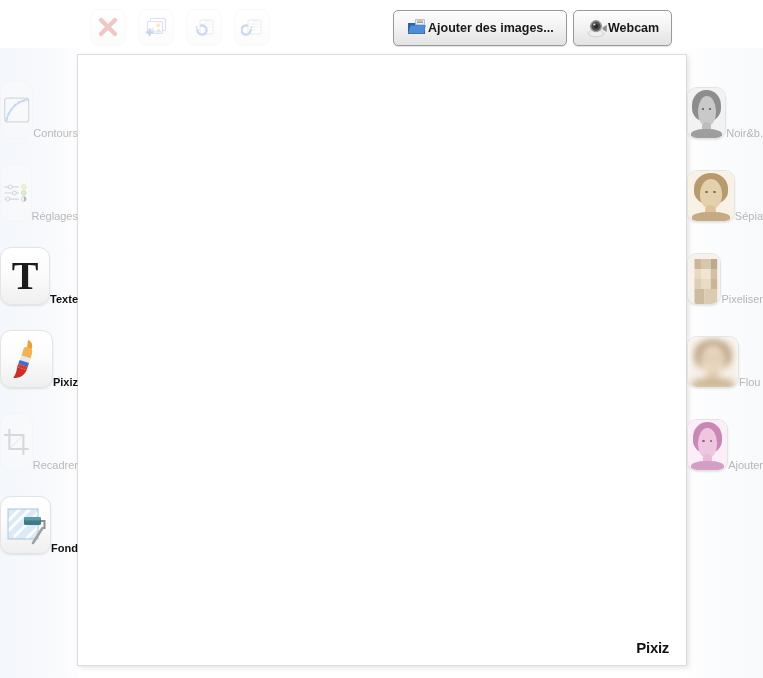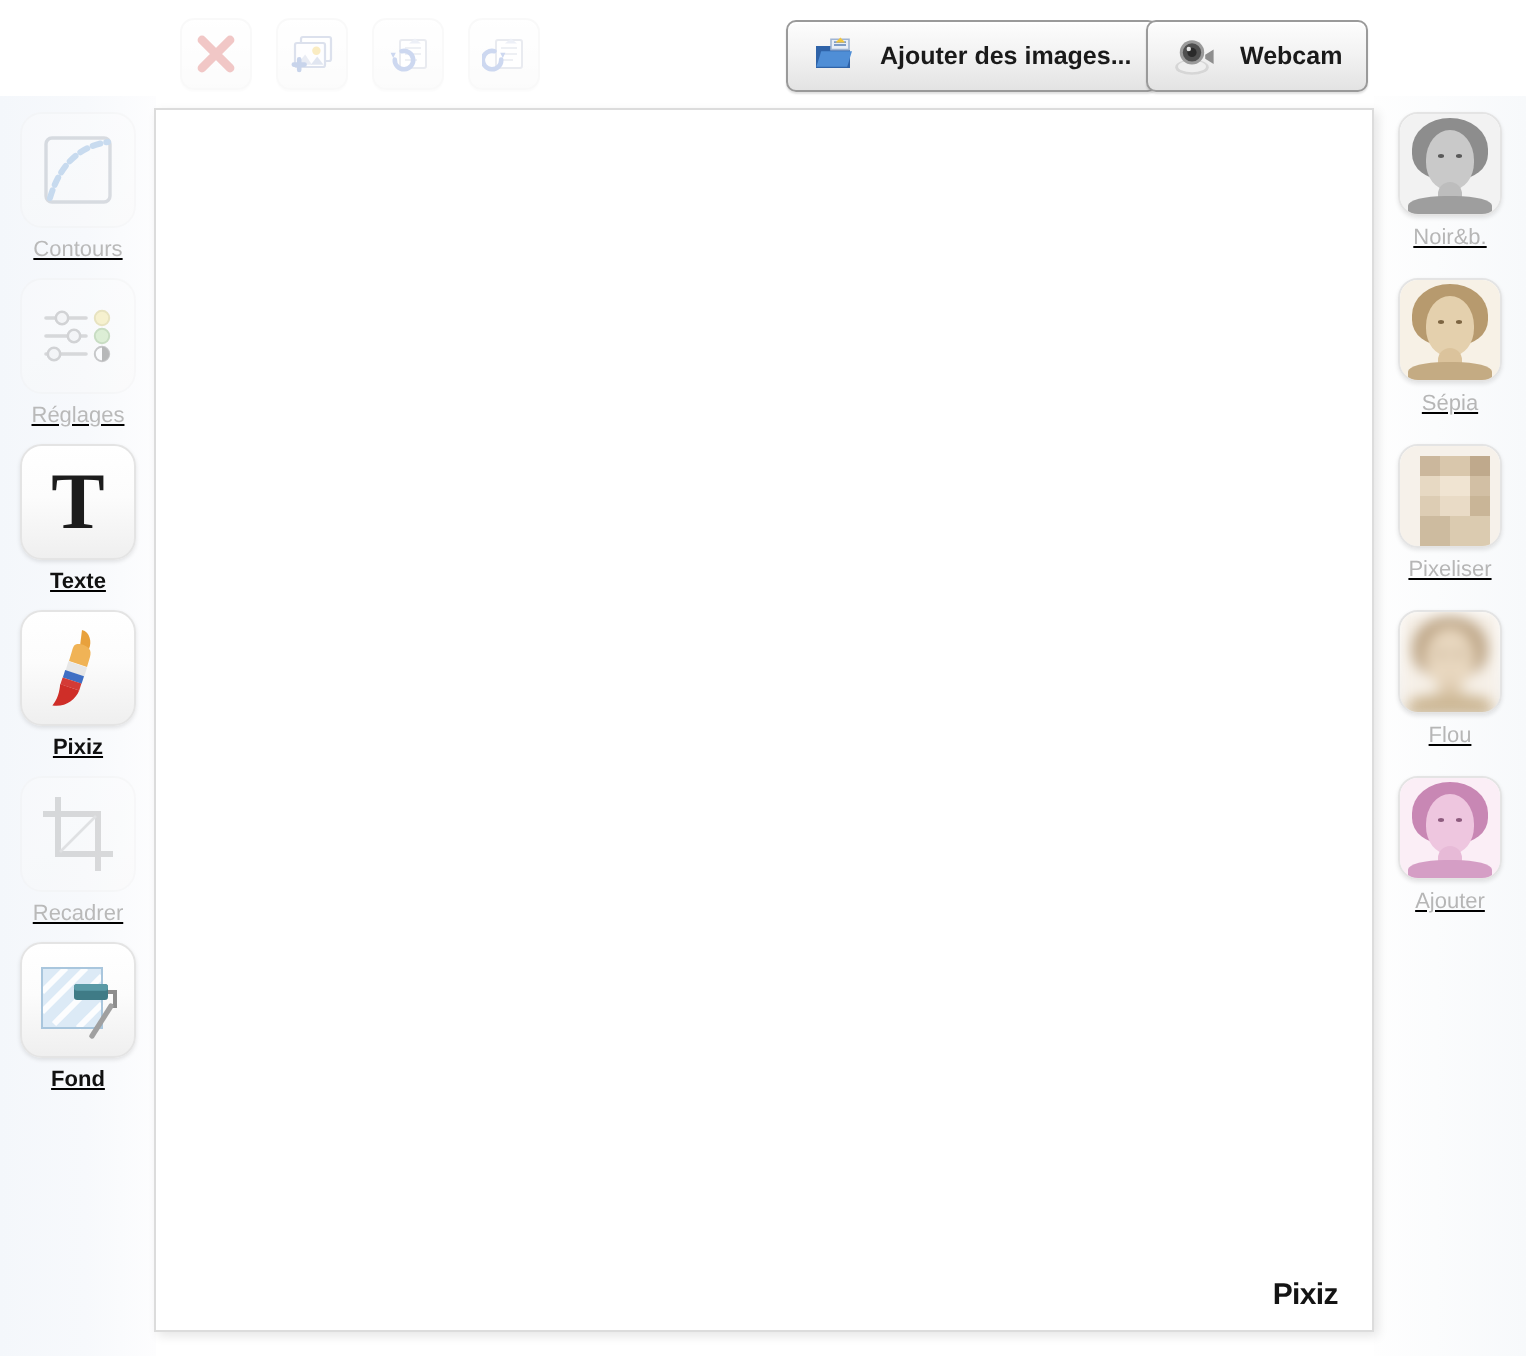--- a/index.html
+++ b/index.html
@@ -69,21 +69,21 @@
   .big-btn {
     position: absolute;
     top: 10px;
     height: 36px;
     border: 1px solid #9a9a9a;
     border-radius: 5px;
     background: linear-gradient(180deg, #fdfdfd 0%, #f3f3f3 45%, #e3e3e3 100%);
     box-shadow: inset 0 1px 0 #ffffff, 0 1px 1px rgba(0,0,0,.12);
     display: flex;
     align-items: center;
-    gap: 12px;
+    gap: 0;
     padding: 0 12px;
     box-sizing: border-box;
     cursor: pointer;
     font-size: 12.5px;
     font-weight: bold;
     color: #1a1a1a;
     white-space: nowrap;
   }
   #btn-addimages { left: 393px; }
   #btn-webcam    { left: 573px; }
@@ -115,25 +115,23 @@
     top: 56px;
     width: 78px;
   }
   #rail-left  { left: 0; }
   #rail-right { right: 0; width: 76px; }
 
   .rail-item {
     width: 100%;
     height: 83px;
     display: flex;
-    flex-direction: column;
-    align-items: center;
+    align-items: flex-end;
     cursor: pointer;
     position: relative;
-    text-decoration: underline;
   }
 
   .tile {
     width: 58px; height: 58px;
     border-radius: 11px;
     border: 1px solid #e4e4e4;
     background: linear-gradient(180deg, #ffffff 0%, #fcfcfc 45%, #efefef 100%);
     box-shadow: 0 1px 2px rgba(0,0,0,.10), inset 0 1px 0 #fff;
     display: flex;
     align-items: center;

